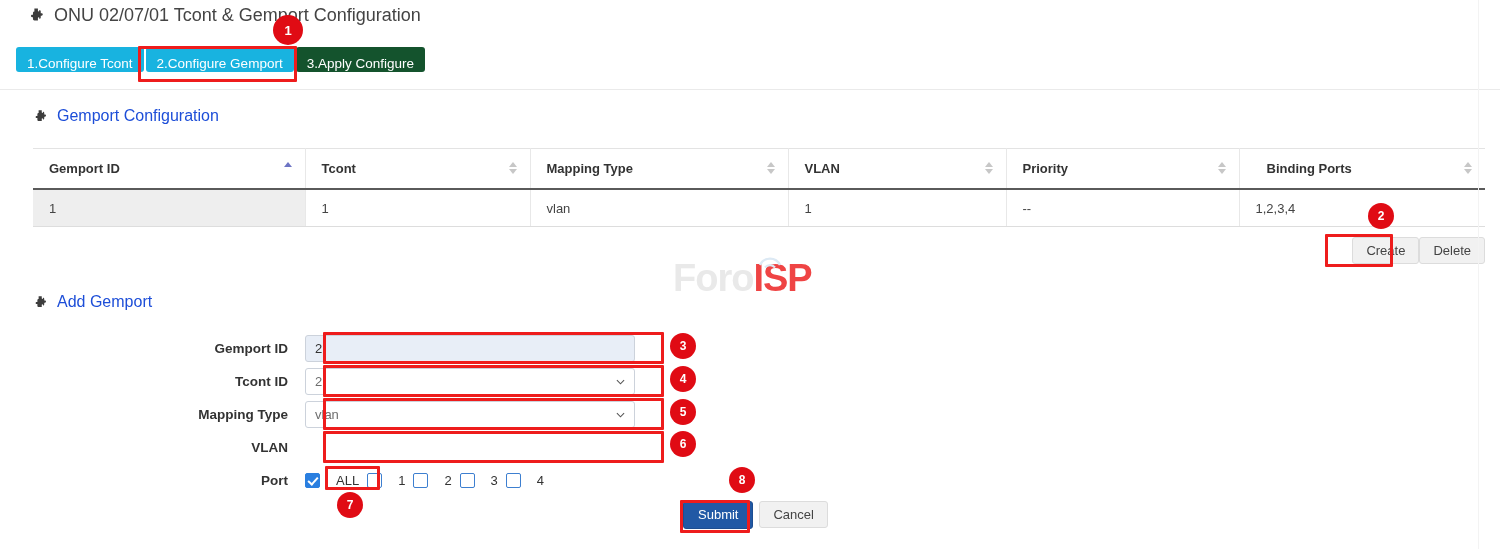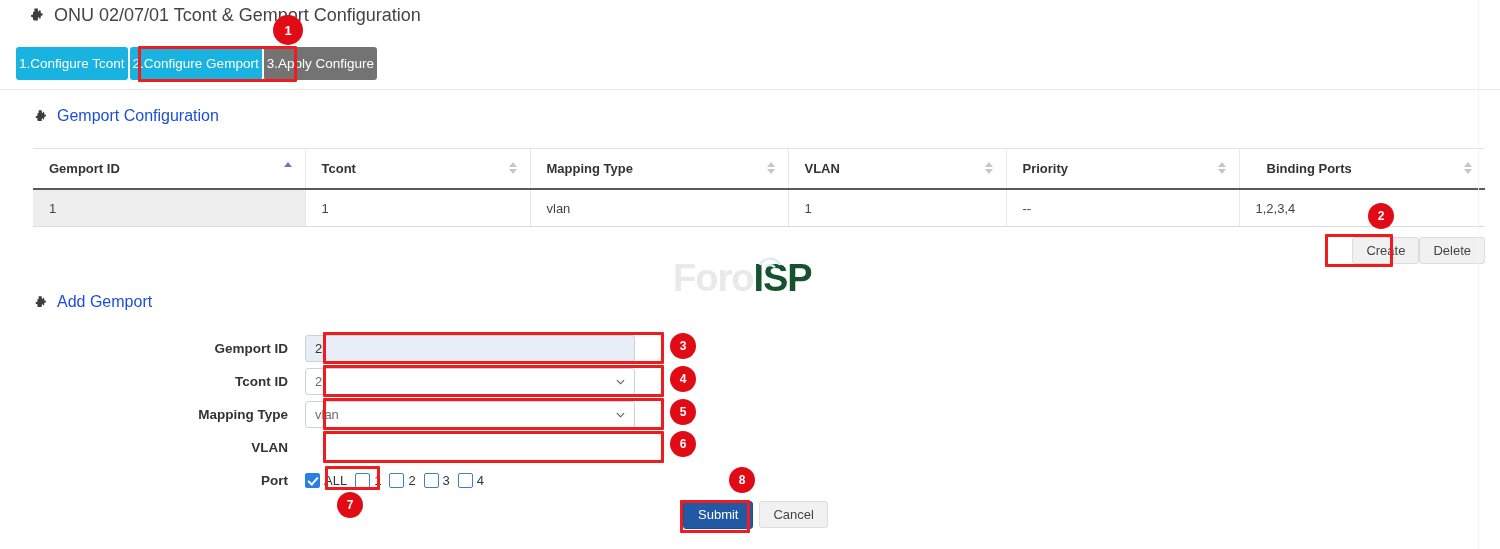--- a/index.html
+++ b/index.html
@@ -36,29 +36,29 @@
     left: 16px;
     top: 47px;
     display: flex;
     gap: 2px;
   }
   .tab-btn {
     border: 0;
     color: #fff;
     font-size: 13.5px;
     font-family: "Liberation Sans", sans-serif;
-    padding: 0 3px;
-    height: 33px;
+    padding: 0 11px;
+    height: 25px;
     line-height: 33px;
     border-radius: 3px;
     cursor: pointer;
     white-space: nowrap;
   }
   .tab-cyan { background: #18b3e0; }
-  .tab-green { background: #737373; }
+  .tab-green { background: #14532d; }
 
   .divider-top {
     position: absolute;
     left: 0; right: 0;
     top: 89px;
     height: 1px;
     background: #eaeaea;
   }
 
   
@@ -161,21 +161,21 @@
     user-select: none;
   }
   .wm-text {
     font-size: 38px;
     font-weight: bold;
     letter-spacing: -1px;
     line-height: 52px;
     font-family: "Liberation Sans", sans-serif;
   }
   .wm-a { color: #e9e9e9; }
-  .wm-b { color: #14532d; }
+  .wm-b { color: #ef4444; }
   .wm-arc {
     position: absolute;
     left: 84px;
     top: 2px;
     width: 26px;
     height: 14px;
   }
 
   
   .form {
@@ -247,21 +247,21 @@
     position: absolute;
     left: 4px; top: 1px;
     width: 4px; height: 8px;
     border: solid #fff;
     border-width: 0 2px 2px 0;
     transform: rotate(42deg);
   }
   .chk-label {
     font-size: 13px;
     color: #333;
-    margin: 0 8px 0 4px;
+    margin: 0 8px 0 16px;
   }
 
   
   .submit-row {
     position: absolute;
     left: 683px;
     top: 501px;
     display: flex;
     gap: 6px;
   }

